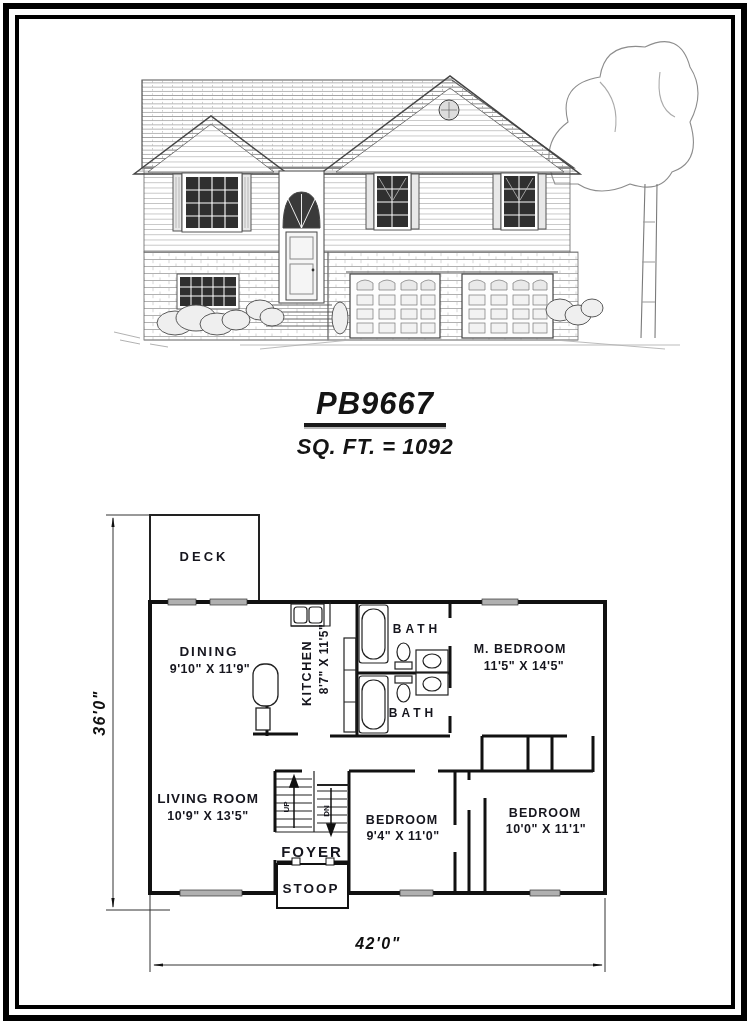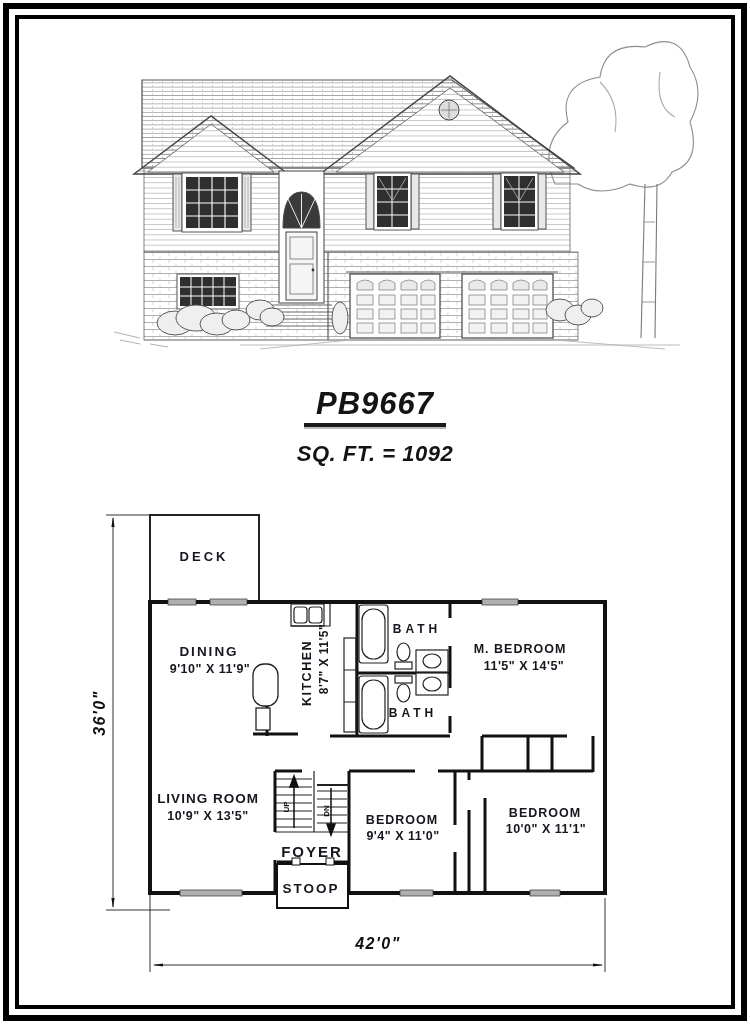--- a/index.html
+++ b/index.html
@@ -5,21 +5,21 @@
   html,body{margin:0;padding:0;background:#fff;}
   .page{position:relative;width:750px;height:1024px;background:#fff;overflow:hidden;
         font-family:"Liberation Sans", sans-serif;}
   .frame-outer{position:absolute;inset:3px;border:6px solid #000;pointer-events:none;}
   .frame-inner{position:absolute;inset:15px;border:4px solid #000;pointer-events:none;}
   .house-art{position:absolute;left:100px;top:22px;width:600px;height:330px;}
   .title-block{position:absolute;left:0;top:386px;width:750px;text-align:center;color:#141414;}
   .plan-number{display:inline-block;font-size:31px;font-weight:bold;font-style:italic;
                letter-spacing:1px;padding:0 12px 1px 12px;border-bottom:4px solid #1a1a1a;
                box-shadow:0 2px 0 rgba(130,130,130,.55);}
-  .sqft{margin-top:14px;font-size:22px;font-weight:bold;font-style:italic;letter-spacing:.5px;}
+  .sqft{margin-top:7px;font-size:22px;font-weight:bold;font-style:italic;letter-spacing:.5px;}
   .plan-svg{position:absolute;left:0;top:480px;width:750px;height:544px;}
   svg text{font-family:"Liberation Sans", sans-serif;}
   .room{font-weight:bold;fill:#16161e;}
   .dim-big{font-weight:bold;font-style:italic;fill:#111;}
 </style>
 </head>
 <body>
 
 <div class="page">
   <div class="frame-outer"></div>

